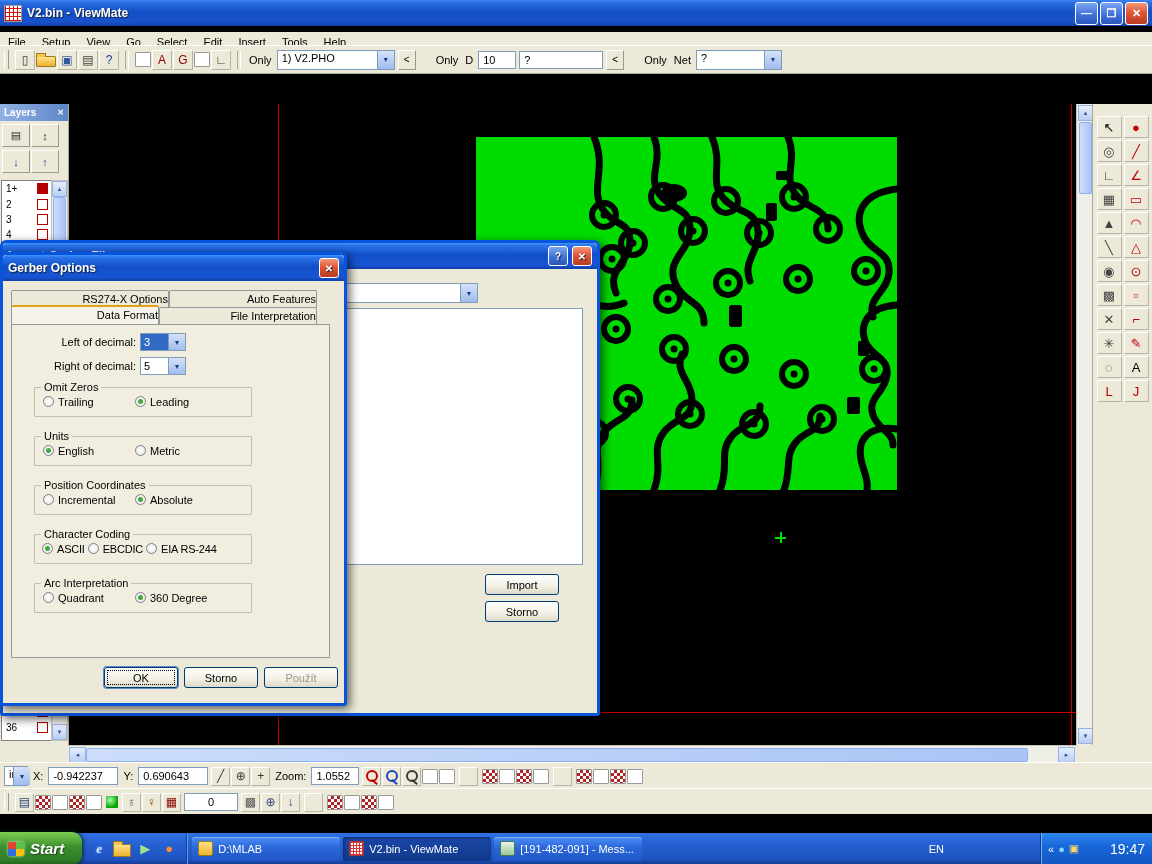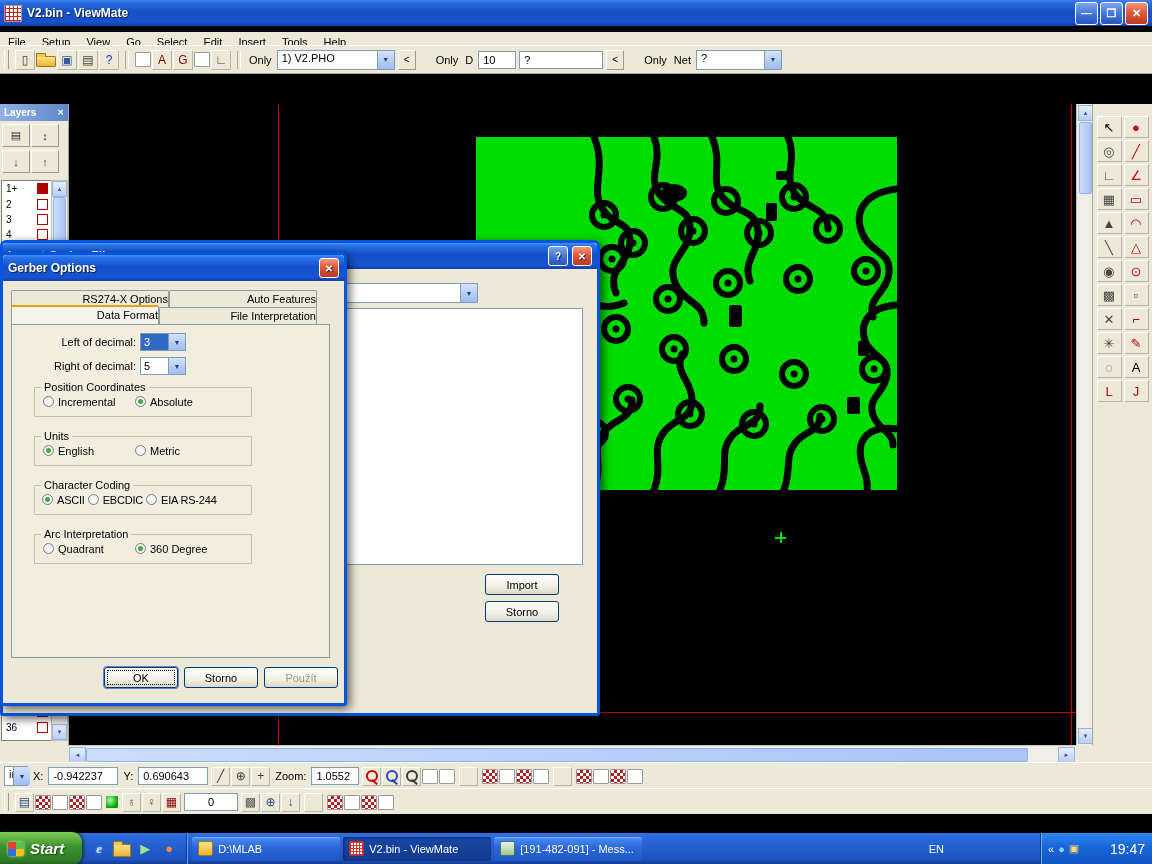--- a/index.html
+++ b/index.html
@@ -725,22 +725,23 @@
           </span>
         </div>
         <div class="decrow" style="top:32px;">
           <span class="dlabel">Right of decimal:</span>
           <span class="dd">
             <span class="ddv">5</span>
             <span class="dda">▼</span>
           </span>
         </div>
         <div id="gerber-groups">
+            <fieldset class="grp"><legend>Omit Zeros</legend><label><span class="rb"></span>Trailing</label><label><span class="rb on"></span>Leading</label></fieldset>
+            <fieldset class="grp"><legend>Units</legend><label><span class="rb on"></span>English</label><label><span class="rb"></span>Metric</label></fieldset>
             <fieldset class="grp"><legend>Position Coordinates</legend><label><span class="rb"></span>Incremental</label><label><span class="rb on"></span>Absolute</label></fieldset>
-            <fieldset class="grp"><legend>Units</legend><label><span class="rb on"></span>English</label><label><span class="rb"></span>Metric</label></fieldset>
             <fieldset class="grp three"><legend>Character Coding</legend><label><span class="rb on"></span>ASCII</label><label><span class="rb"></span>EBCDIC</label><label><span class="rb"></span>EIA RS-244</label></fieldset>
             <fieldset class="grp"><legend>Arc Interpretation</legend><label><span class="rb"></span>Quadrant</label><label><span class="rb on"></span>360 Degree</label></fieldset>
           </div>
       </div>
       <div class="gbtns">
         <button class="btn default">OK</button>
         <button class="btn">Storno</button>
         <button class="btn disabled">Použít</button>
       </div>
     </div>

